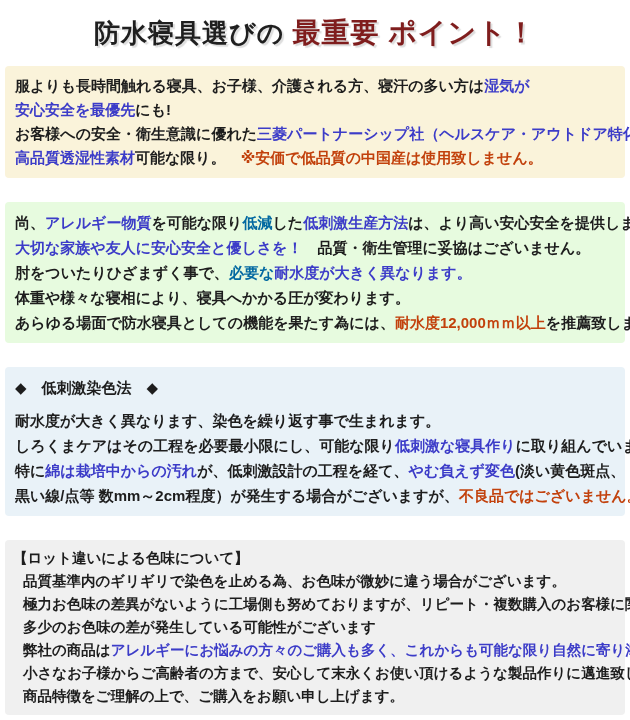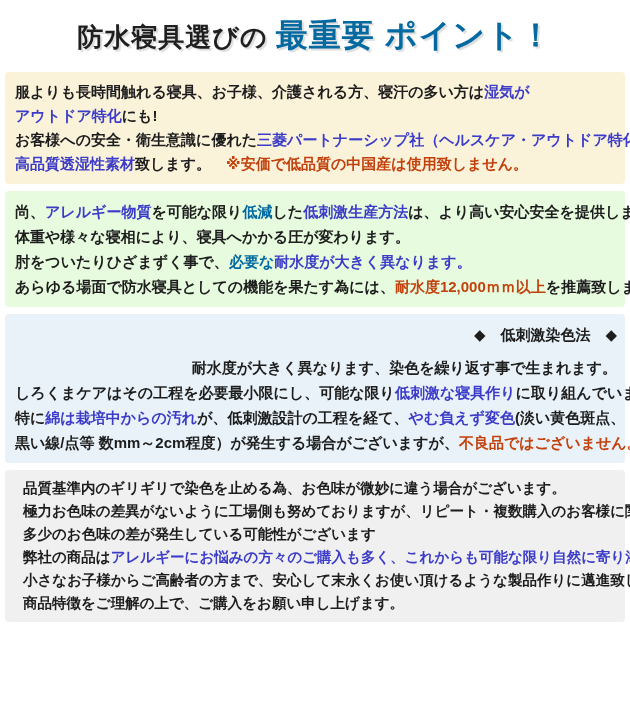--- a/index.html
+++ b/index.html
@@ -12,76 +12,78 @@
   .title{
     text-align:center;
     font-size:26px;
     font-weight:bold;
     letter-spacing:1px;
     margin:4px 0 14px 0;
     text-shadow:2px 2px 1px rgba(120,120,120,0.25);
     white-space:nowrap;
   }
   .title .t-black{color:#1f1f1f;margin-top:20px;}
-  .title .t-red{color:#0369a1;font-size:32px;}
+  .title .t-red{color:#7f1d1d;font-size:28px;}
   .sections{margin:0 5px;}
   .section{
     border-radius:4px;
     padding:8px 8px 8px 10px;
-    margin-bottom:7px;
+    margin-bottom:24px;
     box-sizing:border-box;
   }
   .line{
     font-size:15px;
     font-weight:600;
     line-height:24px;
     letter-spacing:0px;
     white-space:nowrap;
     color:#1d1d1d;
   }
   .line.heading{margin-bottom:8px;}
   .line.indent{padding-left:10px;}
   .c-k{color:#1d1d1d;}
   .c-b{color:#3c3cc8;}
   .c-r{color:#c2410c;}
   .c-dr{color:#0369a1;}
   [data-name="section-hypoallergenic-production"] .line{line-height:25px;}
-  [data-name="section-dyeing-method"] .line{line-height:25px;text-align:right;}
+  [data-name="section-dyeing-method"] .line{line-height:25px;}
   [data-name="section-lot-color-note"] .line{line-height:23px;font-size:14.5px;}
   [data-name="section-lot-color-note"]{padding:7px 8px;}
 </style>
 </head>
 <body>
 
 <div class="page" data-name="page">
   <div class="title" data-name="page-title">
     <span class="t-black" data-name="page-title-black">防水寝具選びの</span>
     <span class="t-red" data-name="page-title-red">最重要 ポイント！</span>
   </div>
   <div class="sections" data-name="sections">
       <div class="section" data-name="section-safety-policy" style="background: rgb(250, 243, 218);">
         <div class="line" data-name="text-line"><span class="c-k" data-name="text-segment">服よりも長時間触れる寝具、お子様、介護される方、寝汗の多い方は</span><span class="c-b" data-name="text-segment">湿気が</span></div>
-        <div class="line" data-name="text-line"><span class="c-b" data-name="text-segment">アウトドア特化</span><span class="c-k" data-name="text-segment">にも!</span></div>
+        <div class="line" data-name="text-line"><span class="c-b" data-name="text-segment">安心安全を最優先</span><span class="c-k" data-name="text-segment">にも!</span></div>
         <div class="line" data-name="text-line"><span class="c-k" data-name="text-segment">お客様への安全・衛生意識に優れた</span><span class="c-b" data-name="text-segment">三菱パートナーシップ社（ヘルスケア・アウトドア特化）</span></div>
-        <div class="line" data-name="text-line"><span class="c-b" data-name="text-segment">高品質透湿性素材</span><span class="c-k" data-name="text-segment">致します。　</span><span class="c-r" data-name="text-segment">※安価で低品質の中国産は使用致しません。</span></div>
+        <div class="line" data-name="text-line"><span class="c-b" data-name="text-segment">高品質透湿性素材</span><span class="c-k" data-name="text-segment">可能な限り。　</span><span class="c-r" data-name="text-segment">※安価で低品質の中国産は使用致しません。</span></div>
       </div>
       <div class="section" data-name="section-hypoallergenic-production" style="background: rgb(231, 251, 223);">
         <div class="line" data-name="text-line"><span class="c-k" data-name="text-segment">尚、</span><span class="c-b" data-name="text-segment">アレルギー物質</span><span class="c-k" data-name="text-segment">を可能な限り</span><span class="c-dr" data-name="text-segment">低減</span><span class="c-k" data-name="text-segment">した</span><span class="c-b" data-name="text-segment">低刺激生産方法</span><span class="c-k" data-name="text-segment">は、より高い安心安全を提供します。</span></div>
+        <div class="line" data-name="text-line"><span class="c-b" data-name="text-segment">大切な家族や友人に安心安全と優しさを！</span><span class="c-k" data-name="text-segment">　品質・衛生管理に妥協はございません。</span></div>
+        <div class="line" data-name="text-line"><span class="c-k" data-name="text-segment">肘をついたりひざまずく事で、</span><span class="c-dr" data-name="text-segment">必要な</span><span class="c-b" data-name="text-segment">耐水度が大きく異なります。</span></div>
         <div class="line" data-name="text-line"><span class="c-k" data-name="text-segment">体重や様々な寝相により、寝具へかかる圧が変わります。</span></div>
-        <div class="line" data-name="text-line"><span class="c-k" data-name="text-segment">肘をついたりひざまずく事で、</span><span class="c-dr" data-name="text-segment">必要な</span><span class="c-b" data-name="text-segment">耐水度が大きく異なります。</span></div>
         <div class="line" data-name="text-line"><span class="c-k" data-name="text-segment">あらゆる場面で防水寝具としての機能を果たす為には、</span><span class="c-r" data-name="text-segment">耐水度12,000ｍｍ以上</span><span class="c-k" data-name="text-segment">を推薦致します。</span></div>
       </div>
       <div class="section" data-name="section-dyeing-method" style="background: rgb(233, 242, 248);">
         <div class="line heading" data-name="section-heading"><span class="c-k" data-name="text-segment">◆　低刺激染色法　◆</span></div>
         <div class="line" data-name="text-line"><span class="c-k" data-name="text-segment">耐水度が大きく異なります、染色を繰り返す事で生まれます。</span></div>
         <div class="line" data-name="text-line"><span class="c-k" data-name="text-segment">しろくまケアはその工程を必要最小限にし、可能な限り</span><span class="c-b" data-name="text-segment">低刺激な寝具作り</span><span class="c-k" data-name="text-segment">に取り組んでいます。</span></div>
         <div class="line" data-name="text-line"><span class="c-k" data-name="text-segment">特に</span><span class="c-b" data-name="text-segment">綿は栽培中からの汚れ</span><span class="c-k" data-name="text-segment">が、低刺激設計の工程を経て、</span><span class="c-b" data-name="text-segment">やむ負えず変色</span><span class="c-k" data-name="text-segment">(淡い黄色斑点、</span></div>
         <div class="line" data-name="text-line"><span class="c-k" data-name="text-segment">黒い線/点等 数mm～2cm程度）が発生する場合がございますが、</span><span class="c-r" data-name="text-segment">不良品ではございません。</span></div>
       </div>
       <div class="section" data-name="section-lot-color-note" style="background: rgb(240, 240, 240);">
+        <div class="line" data-name="text-line"><span class="c-k" data-name="text-segment">【ロット違いによる色味について】</span></div>
         <div class="line indent" data-name="text-line"><span class="c-k" data-name="text-segment">品質基準内のギリギリで染色を止める為、お色味が微妙に違う場合がございます。</span></div>
         <div class="line indent" data-name="text-line"><span class="c-k" data-name="text-segment">極力お色味の差異がないように工場側も努めておりますが、リピート・複数購入のお客様に関しましては</span></div>
         <div class="line indent" data-name="text-line"><span class="c-k" data-name="text-segment">多少のお色味の差が発生している可能性がございます</span></div>
         <div class="line indent" data-name="text-line"><span class="c-k" data-name="text-segment">弊社の商品は</span><span class="c-b" data-name="text-segment">アレルギーにお悩みの方々のご購入も多く、これからも可能な限り自然に寄り添い、</span></div>
         <div class="line indent" data-name="text-line"><span class="c-k" data-name="text-segment">小さなお子様からご高齢者の方まで、安心して末永くお使い頂けるような製品作りに邁進致します</span></div>
         <div class="line indent" data-name="text-line"><span class="c-k" data-name="text-segment">商品特徴をご理解の上で、ご購入をお願い申し上げます。</span></div>
       </div>
     </div>
 </div>
 

